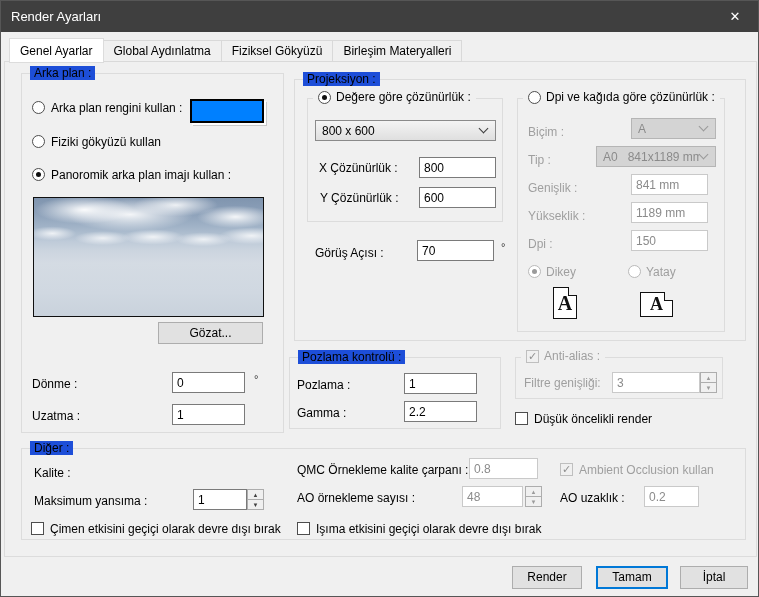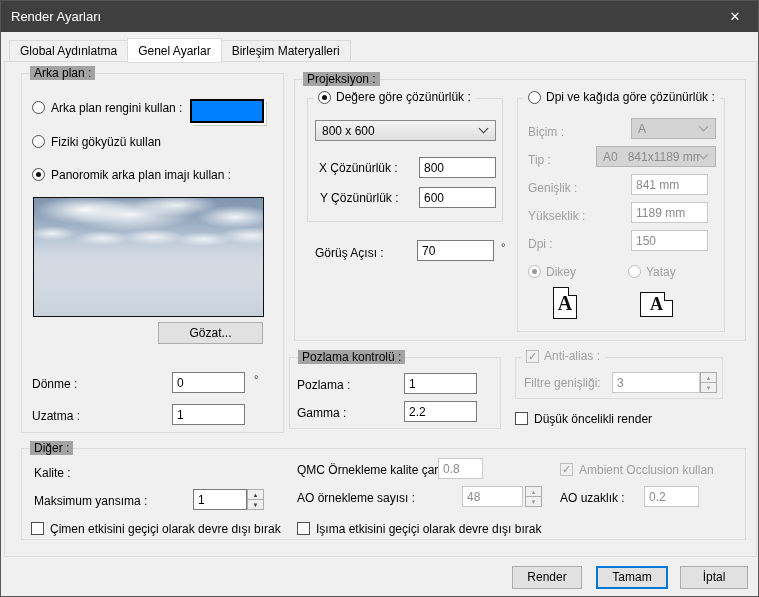--- a/index.html
+++ b/index.html
@@ -13,21 +13,21 @@
   .titlebar .close { margin-left:auto; width:46px; height:31px; color:#fff; font-size:13px;
                      display:flex; align-items:center; justify-content:center; cursor:default; }
 
   .tabstrip { position:absolute; top:37px; left:8px; display:flex; align-items:flex-end; z-index:5; }
   .tab { height:22px; line-height:21px; padding:0 10px; background:#f0f0f0; border:1px solid #d9d9d9; margin-right:-1px; white-space:nowrap; }
   .tab.active { height:25px; line-height:24px; background:#fff; border-color:#dcdcdc; margin-bottom:-1px; z-index:6; position:relative; }
 
   .panel { position:absolute; left:3px; top:60px; width:753px; height:496px; border:1px solid #dcdcdc; background:#f0f0f0; }
 
   .grp { position:absolute; border:1px solid #dcdcdc; }
-  .cap { position:absolute; top:-8px; left:8px; background:#a3a3a3; padding:0 4px; white-space:nowrap; line-height:14px; }
+  .cap { position:absolute; top:-8px; left:8px; background:#1d4ed8; padding:0 4px; white-space:nowrap; line-height:14px; }
   .cap-row { position:absolute; top:-9px; left:5px; background:#f0f0f0; padding:0 5px; display:flex; align-items:center; gap:5px; white-space:nowrap; line-height:15px; }
 
   .lbl { position:absolute; white-space:nowrap; line-height:14px; }
   .gray { color:#9f9f9f; }
 
   .tb { position:absolute; height:21px; border:1px solid #7a7a7a; background:#fff; padding:0 4px;
         font-family:"Liberation Sans", sans-serif; font-size:12px; color:#000; }
   .tb.dis { border-color:#c9c9c9; color:#8b8b8b; }
 
   .combo { position:absolute; height:21px; border:1px solid #8a8a8a; background:linear-gradient(#f4f4f4,#dfdfdf);
@@ -82,22 +82,23 @@
 <body>
 
 <div class="dialog">
 
   <div class="titlebar">
     <span class="title">Render Ayarları</span>
     <span class="close">✕</span>
   </div>
 
   <div class="tabstrip">
+    <div class="tab active">Genel Ayarlar</div>
     <div class="tab">Global Aydınlatma</div>
-    <div class="tab active">Genel Ayarlar</div>
+    <div class="tab">Fiziksel Gökyüzü</div>
     <div class="tab">Birleşim Materyalleri</div>
   </div>
 
   <div class="panel"></div>
 
   <div class="grp" style="left:20px; top:72px; width:263px; height:360px;">
     <span class="cap">Arka plan :</span>
 
     <span class="rb" style="position:absolute; left:10px; top:27px;"></span>
     <span class="lbl" style="left:29px; top:27px;">Arka plan rengini kullan :</span>
@@ -217,21 +218,21 @@
     <input class="tb" style="left: 171px; top: 40px; width: 54px;" value="1">
     <span class="spin" style="left:225px; top:40px;">
       <span>▲</span>
       <span>▼</span>
     </span>
 
     <span class="cb" style="position:absolute; left:9px; top:73px;"></span>
     <span class="lbl" style="left:28px; top:73px;">Çimen etkisini geçiçi olarak devre dışı bırak</span>
 
     <span class="lbl" style="left:275px; top:14px;">QMC Örnekleme kalite çarpanı :</span>
-    <input class="tb dis" style="left: 416px; top: 9px; width: 45px;" value="0.8">
+    <input class="tb dis" style="left: 447px; top: 9px; width: 69px;" value="0.8">
 
     <span class="lbl" style="left:275px; top:42px;">AO örnekleme sayısı :</span>
     <input class="tb dis" style="left: 440px; top: 37px; width: 61px;" value="48">
     <span class="spin dis" style="left:503px; top:37px;">
       <span>▲</span>
       <span>▼</span>
     </span>
 
     <span class="cb" style="position:absolute; left:275px; top:73px;"></span>
     <span class="lbl" style="left:294px; top:73px;">Işıma etkisini geçiçi olarak devre dışı bırak</span>

